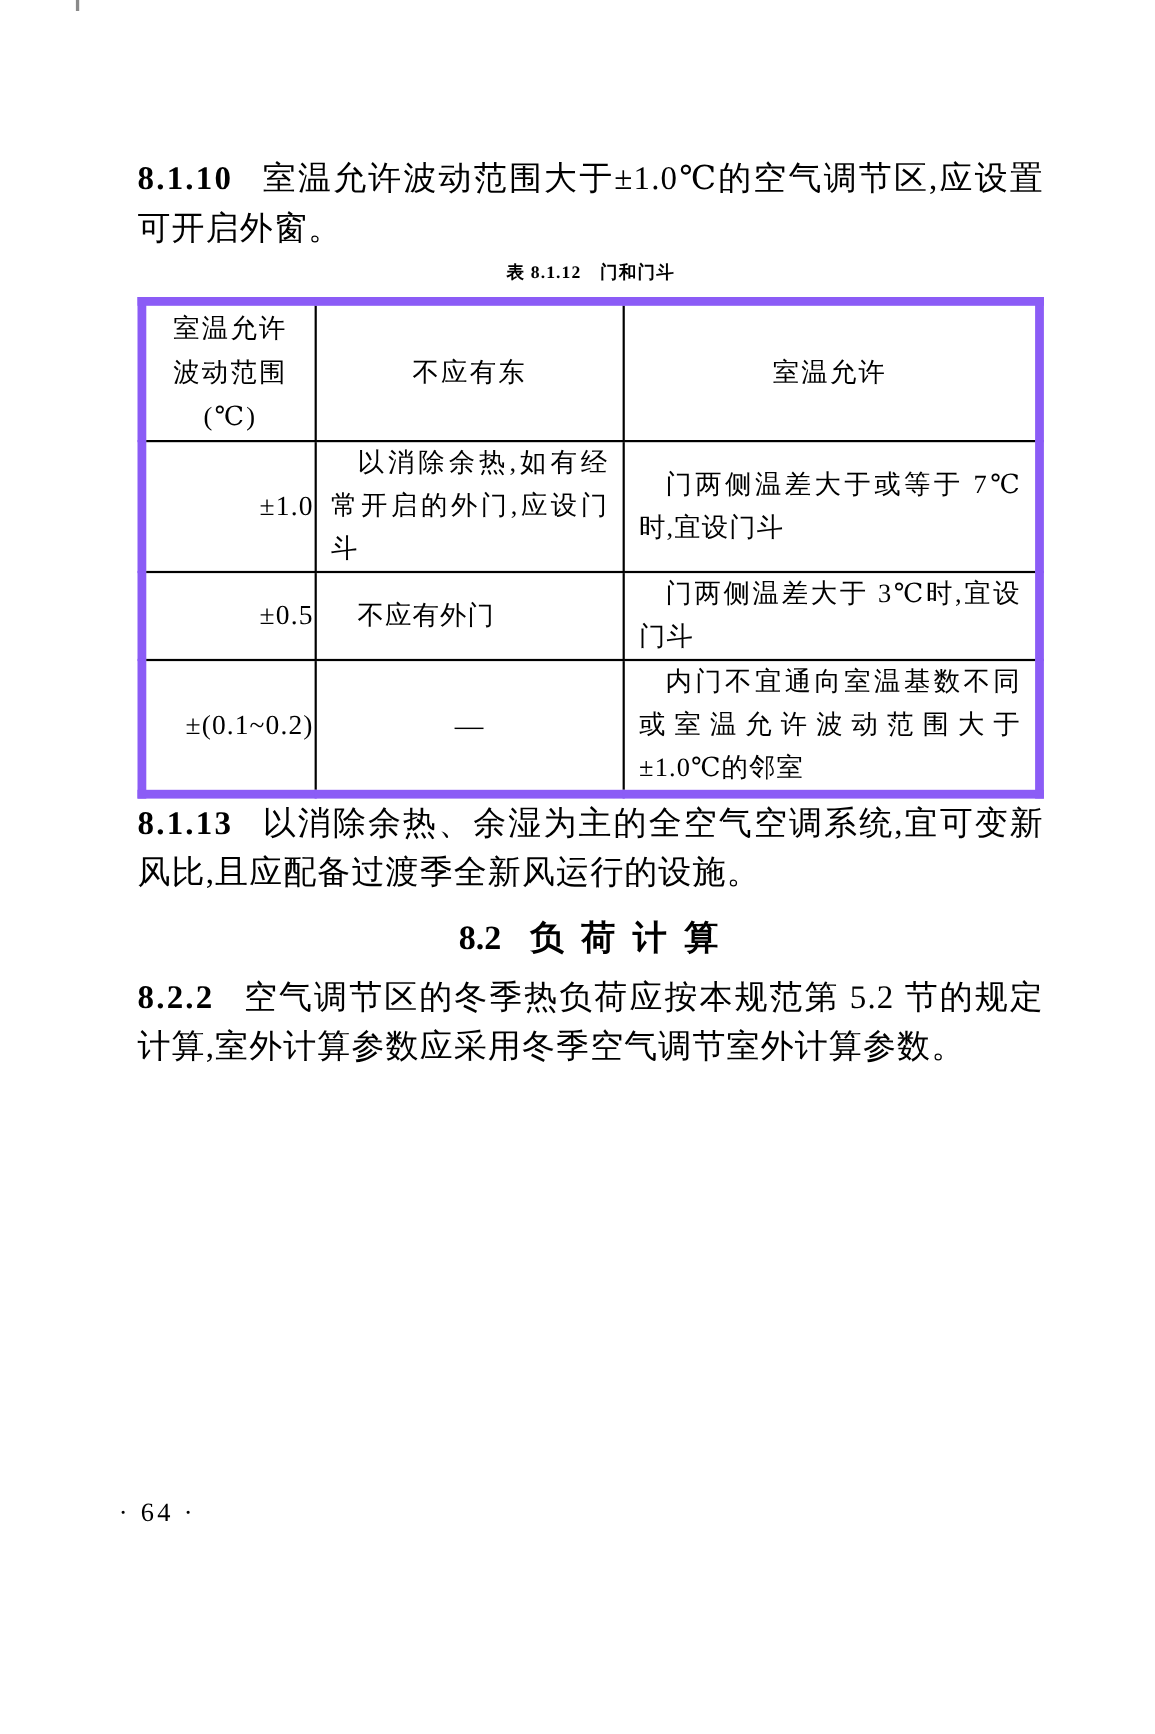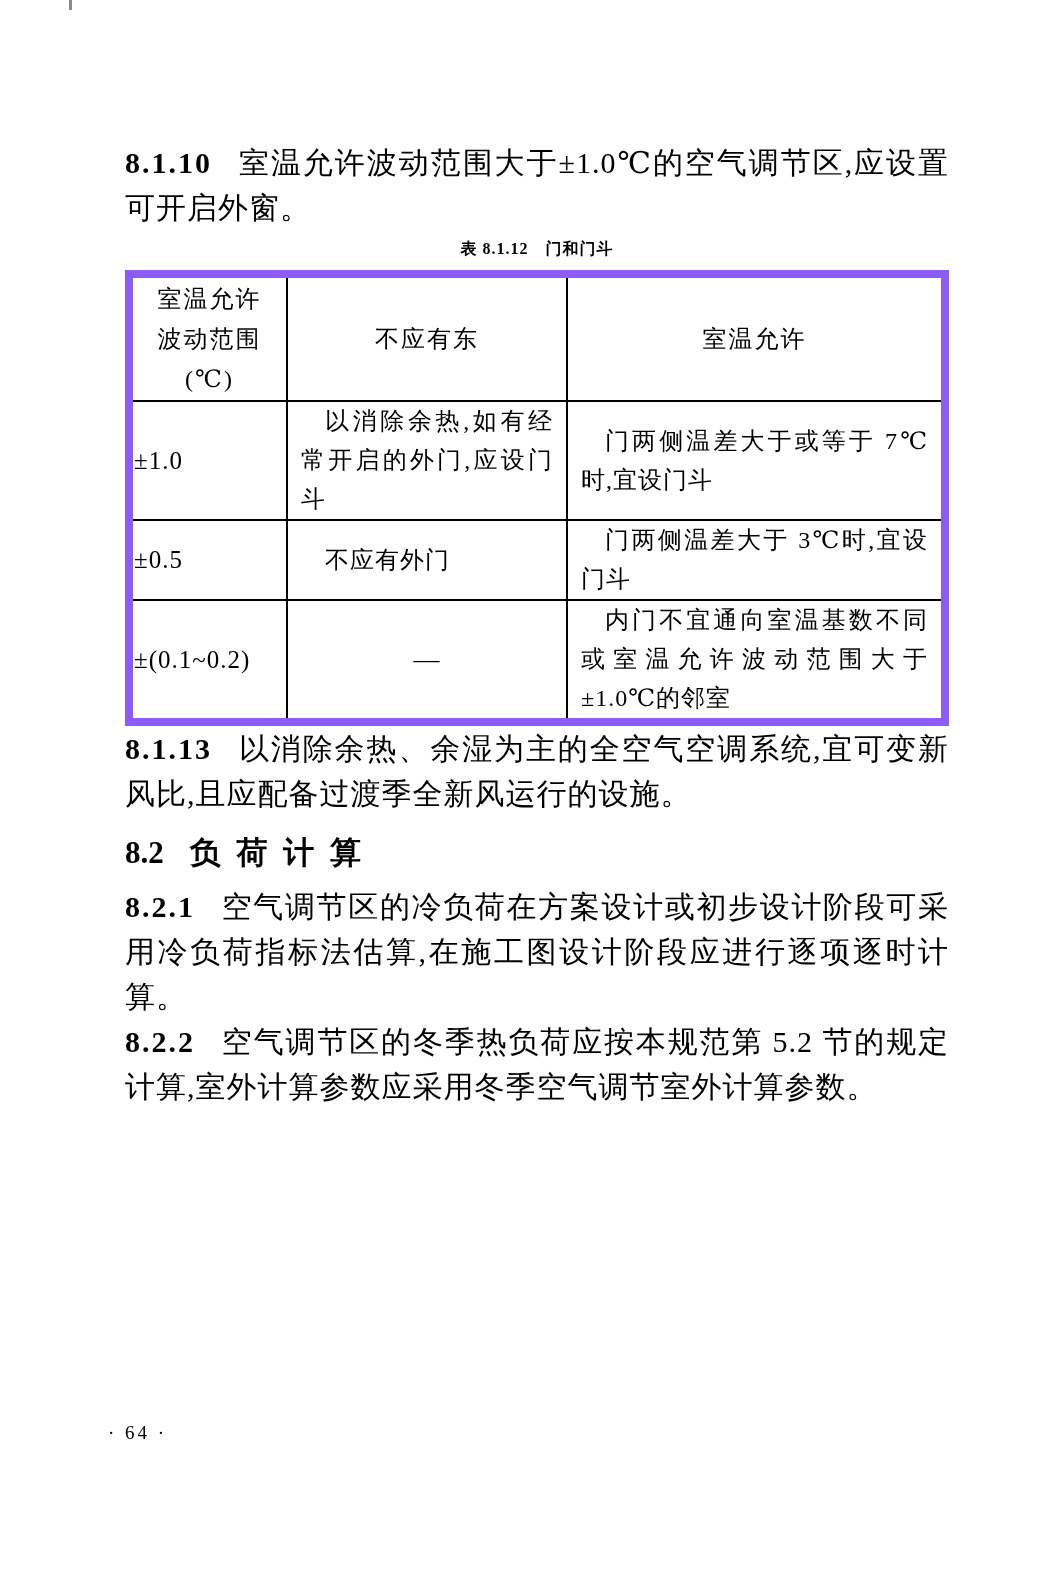--- a/index.html
+++ b/index.html
@@ -70,21 +70,21 @@
   th.hcell {
     font-weight: normal;
     font-size: 24px;
     line-height: 44px;
     text-align: center;
     vertical-align: middle;
     letter-spacing: 2px;
   }
   th.hcell.wrap { white-space: pre-line; line-height: 40px; }
   td.val {
-    text-align: left;
+    text-align: right;
     vertical-align: middle;
     font-size: 25px;
     letter-spacing: 1px;
   }
   td.desc {
     font-size: 24px;
     line-height: 39px;
     text-align: justify;
     text-justify: inter-character;
     text-indent: 1em;
@@ -94,31 +94,32 @@
   }
   td.dash {
     text-align: center;
     vertical-align: middle;
     text-indent: 0;
     font-size: 26px;
   }
   .after-table { margin-top: 14px; }
   h2.section-heading {
     margin: 16px 0 10px 0;
+    text-align: center;
     font-size: 31px;
     line-height: 42px;
     font-weight: bold;
   }
   h2.section-heading .h-num { padding-right: 26px; }
   h2.section-heading .h-title { letter-spacing: 4px; }
   .page-number {
     position: absolute;
     left: 108px;
-    top: 1422px;
-    font-size: 19px;
+    top: 1363px;
+    font-size: 24px;
     letter-spacing: 3px;
   }
 </style>
 </head>
 <body>
 
 <div class="page">
   <div class="scan-artifact"></div>
 
   <div class="content">
@@ -158,20 +159,19 @@
           <td class="desc">内门不宜通向室温基数不同或室温允许波动范围大于±1.0℃的邻室</td>
         </tr>
       </tbody>
     </table>
 
     <p class="clause after-table"><span class="num">8.1.13</span><span class="txt">以消除余热、余湿为主的全空气空调系统,宜可变新风比,且应配备过渡季全新风运行的设施。</span></p>
 
 
     <h2 class="section-heading"><span class="h-num">8.2</span><span class="h-title">负 荷 计 算</span></h2>
 
-    <p class="clause"><span class="num">8.2.1</span><span class="txt">空气调节区的冷负荷在方案设计或初步设计阶段可采用冷负荷指标法估算,在施工图设计阶段应进行逐项逐时计算。</span></p>
 
     <p class="clause"><span class="num">8.2.2</span><span class="txt">空气调节区的冬季热负荷应按本规范第 5.2 节的规定计算,室外计算参数应采用冬季空气调节室外计算参数。</span></p>
 
   </div>
 
   <div class="page-number">· 64 ·</div>
 </div>
 
 </body></html>

